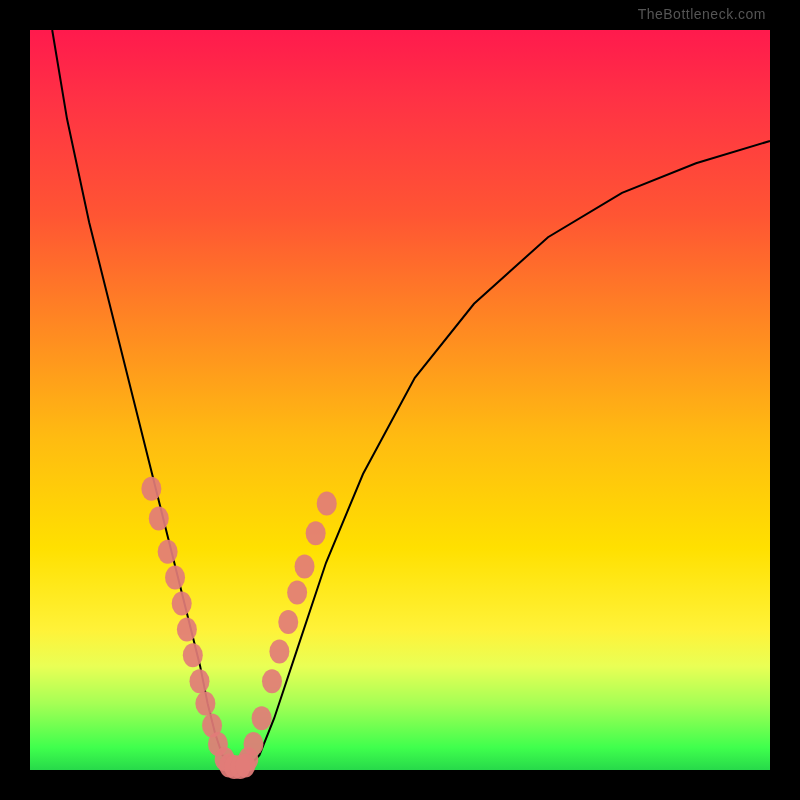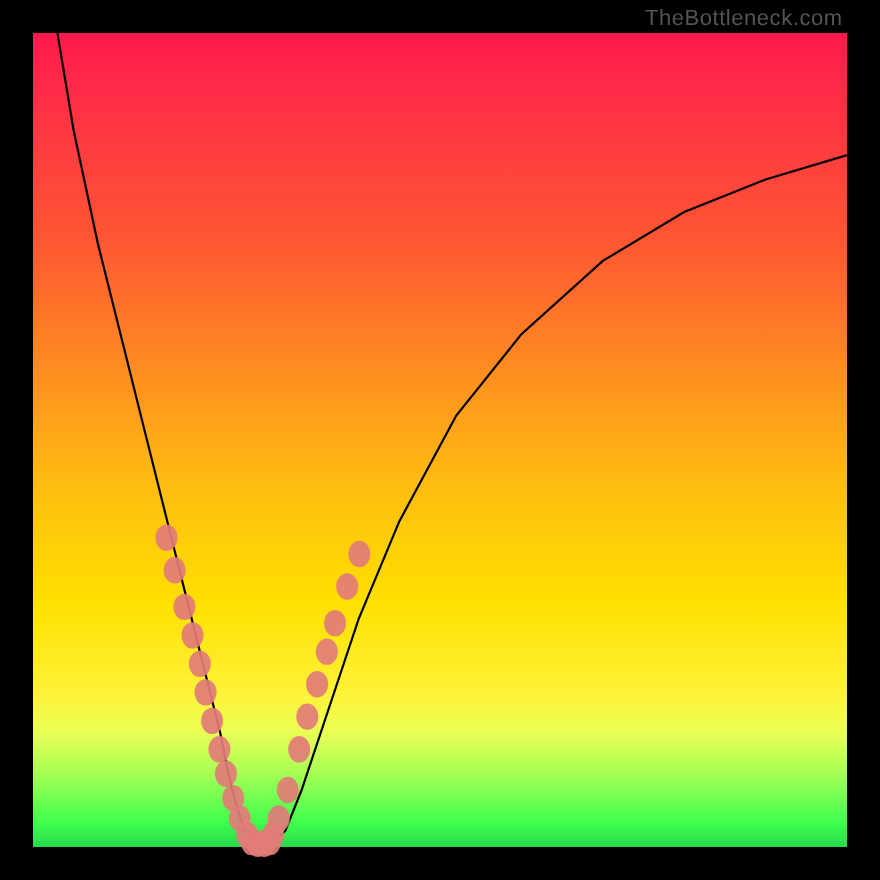--- a/index.html
+++ b/index.html
@@ -37,21 +37,21 @@
       #a6ff55 91%,
       #3fff4d 97%,
       #27d94a 100%
     );
   }
   .watermark {
     position: absolute;
     top: 6px;
     right: 34px;
     color: #555;
-    font-size: 20px;
+    font-size: 14px;
     letter-spacing: 0.5px;
     font-weight: 400;
   }
   svg.overlay {
     position: absolute;
     left: 0;
     top: 0;
     width: 740px;
     height: 740px;
     overflow: visible;

